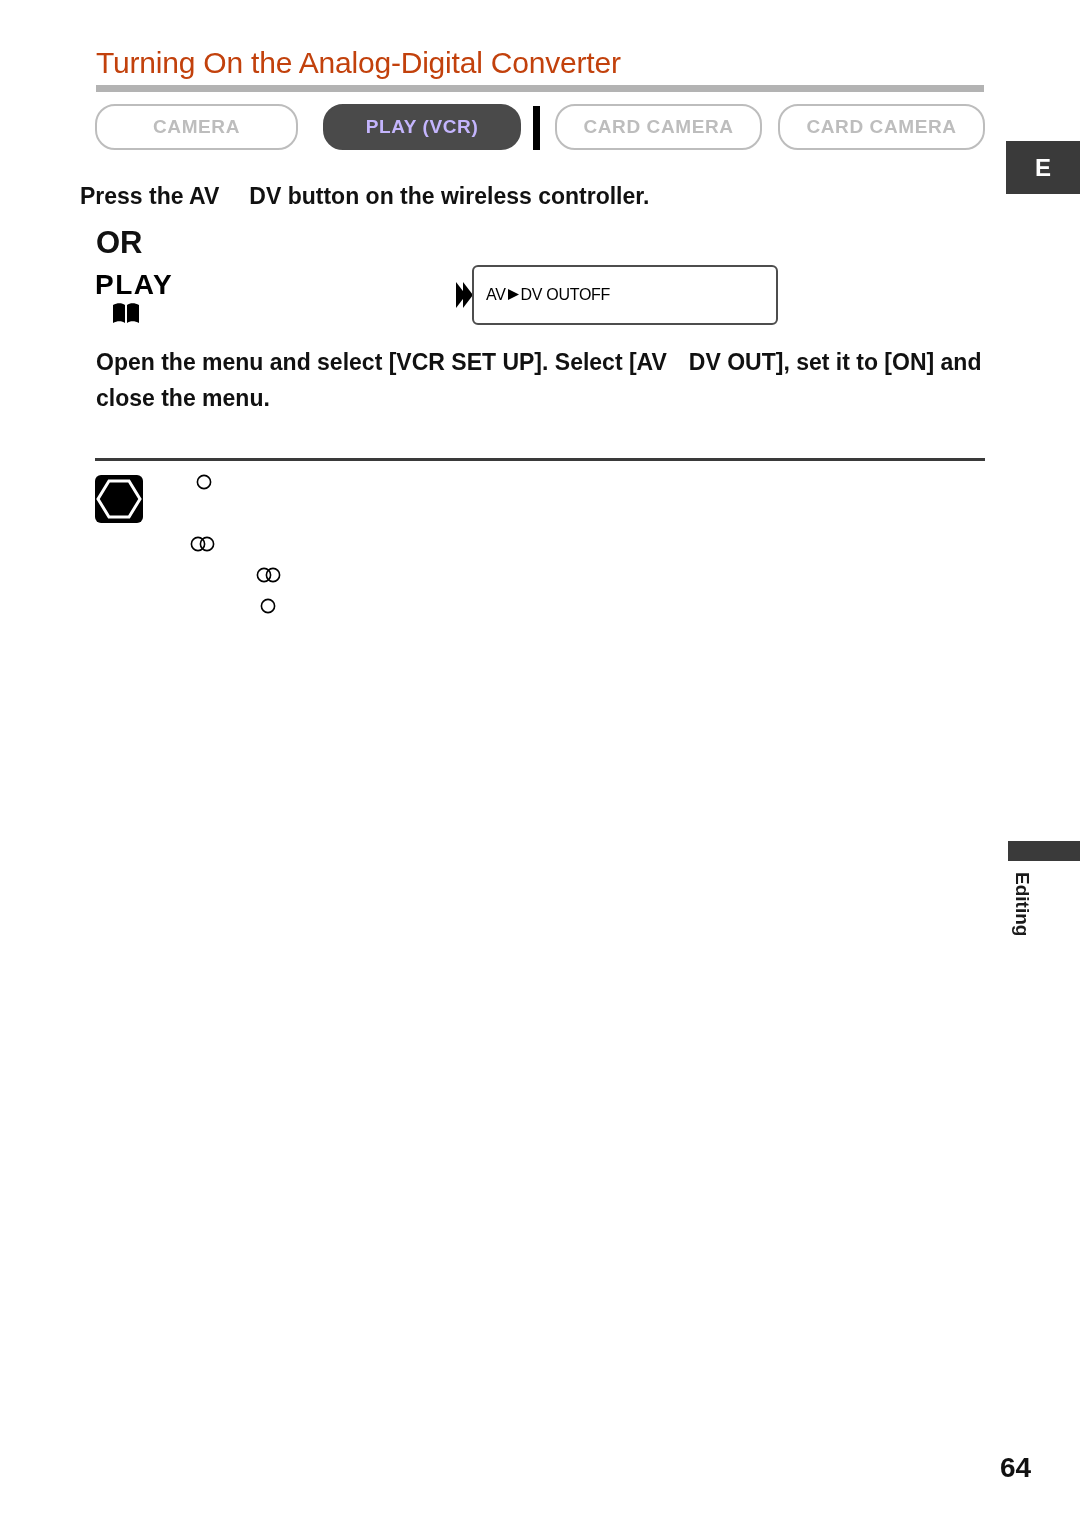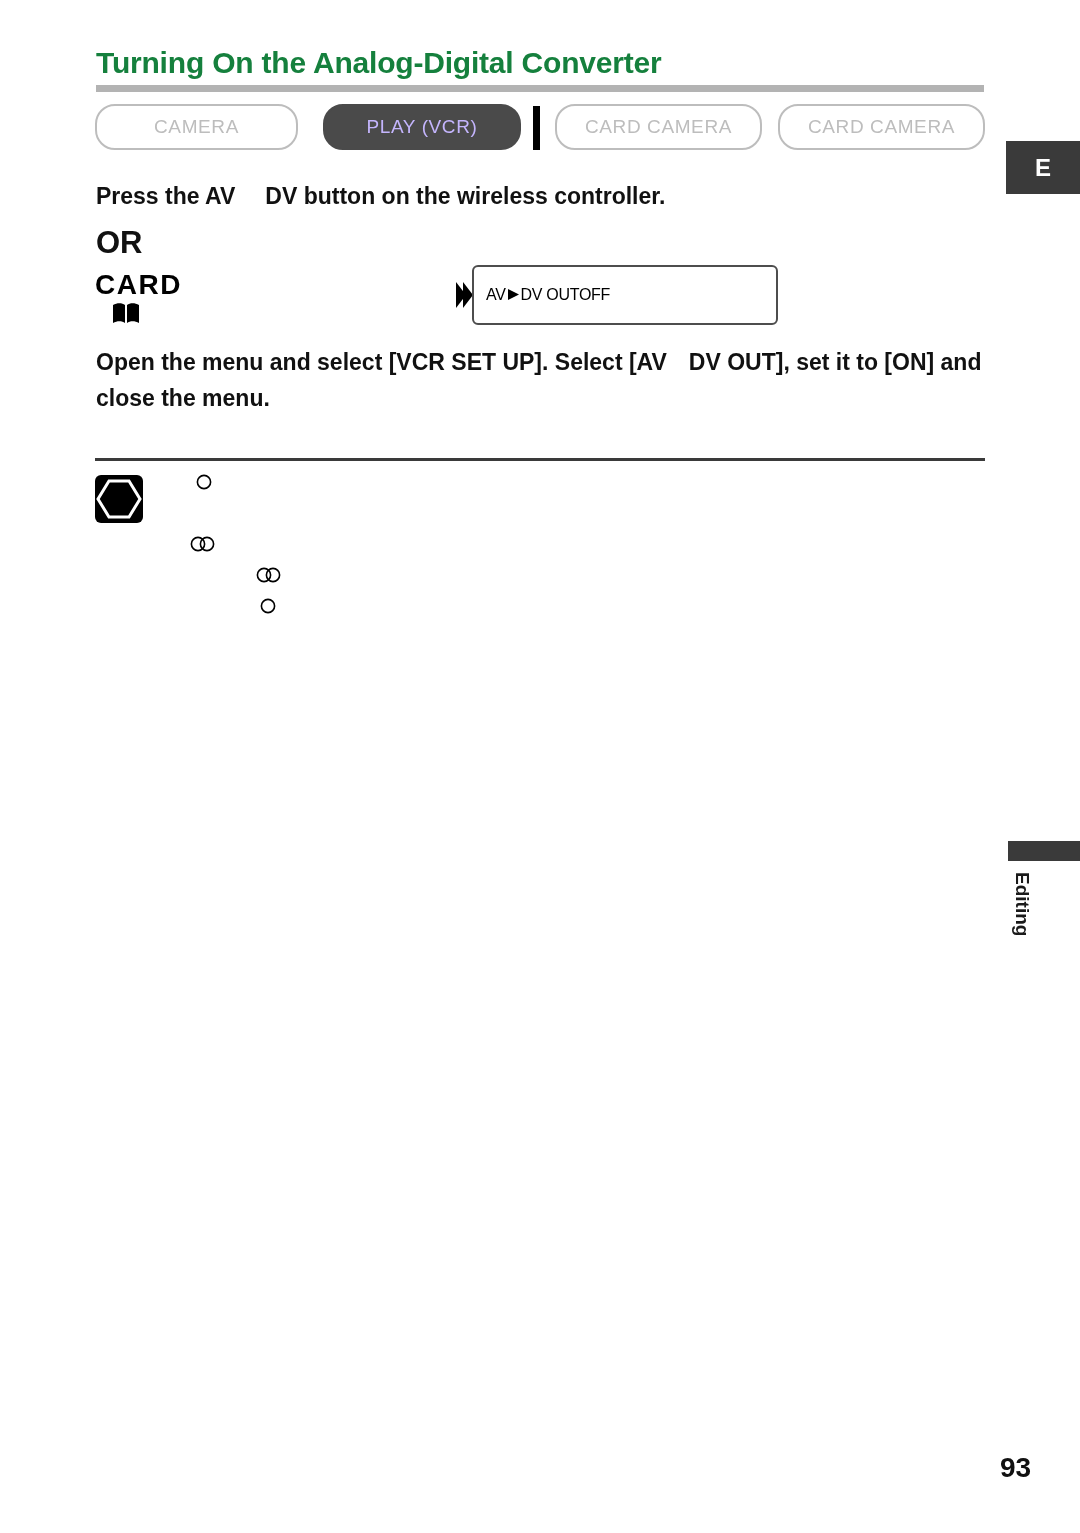--- a/index.html
+++ b/index.html
@@ -21,23 +21,23 @@
     position: absolute;
     inset: 0;
   }
 
   
   .title {
     position: absolute;
     left: 96px;
     top: 46px;
     font-size: 30px;
-    font-weight: bold;
+    font-weight: normal;
     letter-spacing: -0.2px;
-    color: #15803d;
+    color: #c2410c;
     white-space: nowrap;
   }
   .title-rule {
     position: absolute;
     left: 96px;
     top: 85px;
     width: 888px;
     height: 7px;
     background: #b3b3b3;
   }
@@ -53,21 +53,21 @@
   .mode-btn {
     position: absolute;
     top: 0;
     height: 46px;
     border-radius: 20px;
     box-sizing: border-box;
     display: flex;
     align-items: center;
     justify-content: center;
     font-size: 19px;
-    font-weight: normal;
+    font-weight: bold;
     letter-spacing: 0.6px;
   }
   .mode-btn.inactive {
     border: 2.5px solid #bdbdbd;
     color: #bdbdbd;
     background: #ffffff;
   }
   .mode-btn.active {
     border: 2.5px solid #4a4a4a;
     background: #4a4a4a;
@@ -78,21 +78,21 @@
     top: 2px;
     left: 438px;
     width: 7px;
     height: 44px;
     background: #000000;
   }
 
   
   .lead {
     position: absolute;
-    left: 96px;
+    left: 80px;
     top: 183px;
     font-size: 23px;
     font-weight: bold;
     color: #111;
     white-space: nowrap;
   }
   .lead .gapspan { display: inline-block; width: 30px; }
   .or {
     position: absolute;
     left: 96px;
@@ -262,21 +262,21 @@
     <div class="mode-btn inactive" style="left:683px;width:207px;">
       <span>CARD CAMERA</span>
     </div>
   </div>
 
   <div class="lead">
     <span>Press the AV</span><span class="gapspan"></span><span>DV button on the wireless controller.</span>
   </div>
   <div class="or">OR</div>
 
-  <div class="menu-word">CARD</div>
+  <div class="menu-word">PLAY</div>
   <div class="book-icon">
     <svg viewBox="0 0 28 22" width="28" height="22">
       <path d="M1 3 C5 0.5 10 0.5 13 3 L13 21 C10 18.5 5 18.5 1 21 Z" fill="#000"></path>
       <path d="M27 3 C23 0.5 18 0.5 15 3 L15 21 C18 18.5 23 18.5 27 21 Z" fill="#000"></path>
     </svg>
   </div>
 
 
   <div class="lcd-chevron">
     <svg viewBox="0 0 18 28" width="18" height="28">
@@ -325,15 +325,15 @@
         <circle cx="8" cy="8" r="6.6" fill="none" stroke="#000" stroke-width="1.6"></circle>
       </svg>
   </div>
 
   <div class="lang-tab">
     <span>E</span>
   </div>
   <div class="side-bar"></div>
   <div class="side-tab-label">Editing</div>
 
-  <div class="page-num">93</div>
+  <div class="page-num">64</div>
 
 </div>
 
 </body></html>

